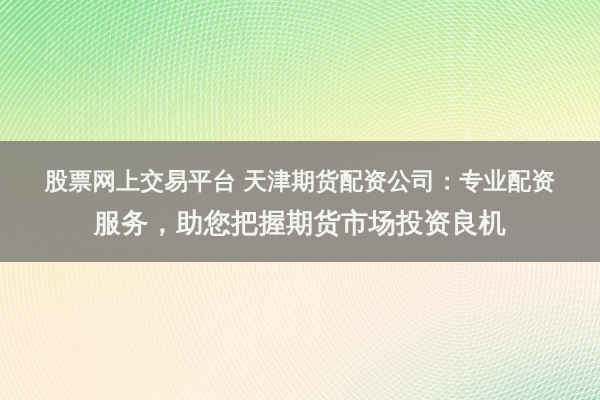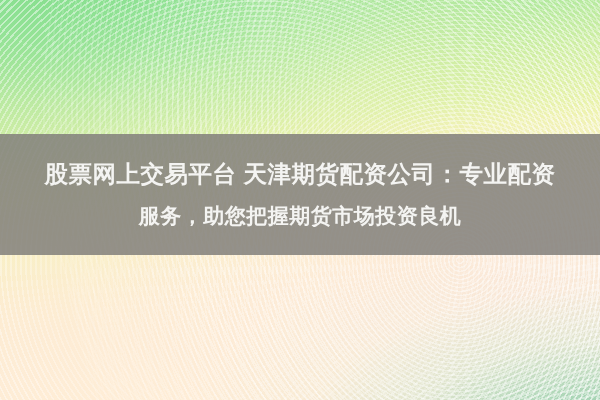--- a/index.html
+++ b/index.html
@@ -178,41 +178,41 @@
         rgba(0,0,0,0) 84%);
     opacity: 0.8;
     pointer-events: none;
   }
 
   
   .caption-band {
     position: absolute;
     left: 0;
     right: 0;
-    top: 134px;
+    top: 141px;
     height: 121px;
     background: rgba(130,128,123,0.86);
     display: flex;
     flex-direction: column;
     align-items: center;
     justify-content: center;
     pointer-events: none;
   }
 
   .caption-line {
     color: #f4f4f2;
     font-size: 24px;
     font-weight: bold;
     line-height: 42px;
     letter-spacing: 0.5px;
     white-space: nowrap;
     text-align: center;
   }
   .caption-line.line-1 { font-size: 23.5px; }
-  .caption-line.line-2 { font-size: 21px; }
+  .caption-line.line-2 { font-size: 27px; }
 </style>
 </head>
 <body>
 
 <div id="banner">
 
   <div class="bg-base"></div>
   <div class="arcs-tl"></div>
   <div class="arcs-tr"></div>
   <div class="arcs-br"></div>

